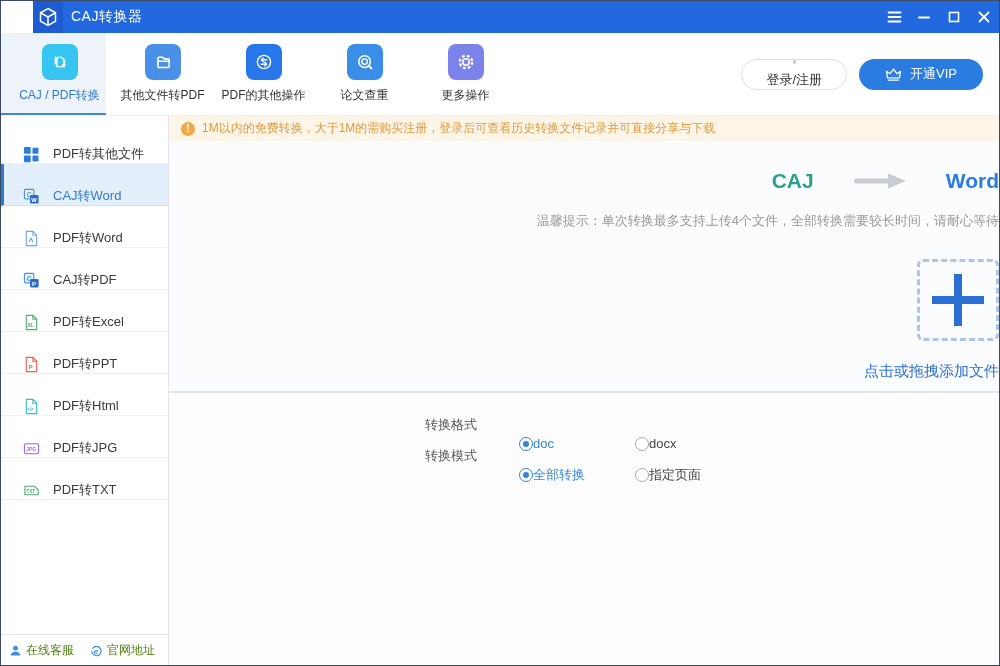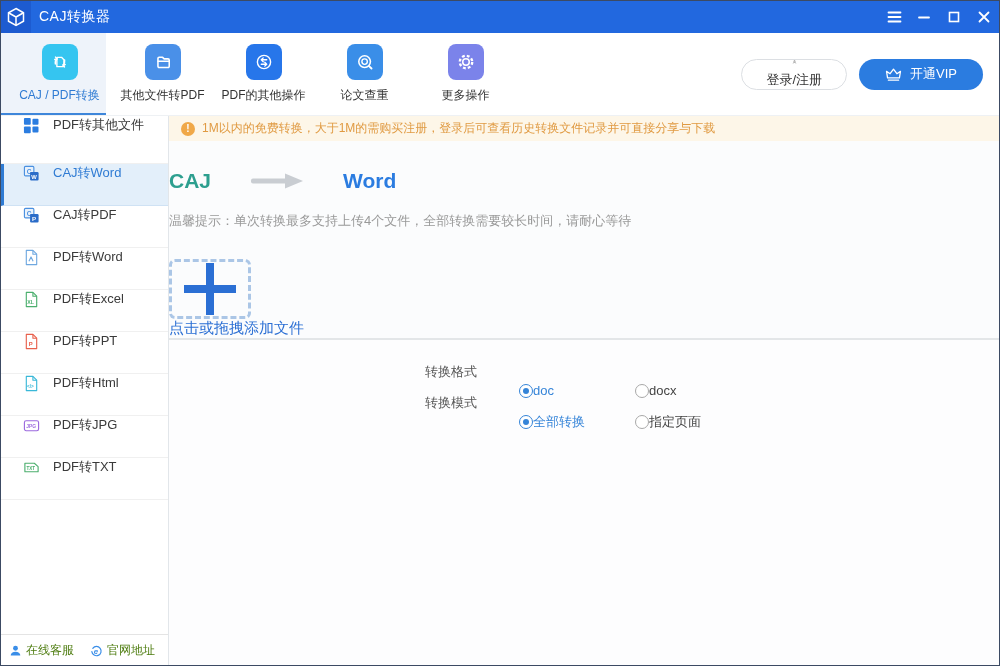--- a/index.html
+++ b/index.html
@@ -1,21 +1,21 @@
 <!DOCTYPE html>
 <html><head>
 <meta charset="utf-8">
 <style>
   * { margin:0; padding:0; box-sizing:border-box; }
   html,body { width:1000px; height:666px; }
   body { font-family:"Liberation Sans", sans-serif; background:#fff; }
   .window { width:1000px; height:666px; border:1px solid #3c4a63; display:flex; flex-direction:column; overflow:hidden; background:#fff; }
 
   
-  .titlebar { height:32px; background:#2268df; display:flex; align-items:center; color:#fff; flex:none; }
+  .titlebar { height:32px; background:#2268df; display:flex; align-items:center; color:#fff; flex:none;margin-left:32px; }
   .logo-tile { width:30px; height:32px; background:#1d5bd0; display:flex; align-items:center; justify-content:center; }
   .app-title { font-size:14px; margin-left:8px; letter-spacing:.5px; }
   .win-controls { margin-left:auto; display:flex; height:100%; }
   .win-btn { width:30px; height:100%; display:flex; align-items:center; justify-content:center; cursor:default; }
 
   
   .toolbar { height:83px; background:#fff; display:flex; border-bottom:1px solid #eef1f4; flex:none; }
   .tab { width:101px; display:flex; flex-direction:column; align-items:center; padding-top:11px; cursor:default;padding-left:12px; }
   .tab .tab-icon { width:36px; height:36px; border-radius:8px; display:flex; align-items:center; justify-content:center; margin-bottom:7px; }
   .tab .tab-label { font-size:12px; color:#333; white-space:nowrap; }
@@ -23,42 +23,42 @@
   .tab.active .tab-label { color:#2f7bd3; }
   .icon-1 { background:#35c5f0; } .icon-2 { background:#4a90e8; } .icon-3 { background:#2776ea; }
   .icon-4 { background:#3bbfa0; } .icon-5 { background:#3a8ee8; } .icon-6 { background:#7b83ea; }
   .toolbar-right { margin-left:auto; display:flex; align-items:center; gap:12px; padding-right:16px; }
   .login-btn { height:31px; background:#fff; border:1px solid #dcdfe3; border-radius:16px; padding:0 24px; display:flex; align-items:center; gap:7px; font-size:13px; color:#333;flex-direction:column; }
   .vip-btn { height:31px; background:#2b7ce0; border:none; border-radius:16px; padding:0 26px; display:flex; align-items:center; gap:8px; font-size:13px; color:#fff; }
 
   
   .app-body { flex:1; display:flex; min-height:0; }
   .sidebar { width:168px; background:#fff; border-right:1px solid #e2e6ea; position:relative; flex:none; }
-  .side-item { height:42px; display:flex; align-items:flex-start; gap:13px; padding-left:21px; border-bottom:1px solid #f0f0f0; font-size:13px; color:#3a3a3a; cursor:default; }
+  .side-item { height:42px; display:flex; align-items:flex-end; gap:13px; padding-left:21px; border-bottom:1px solid #f0f0f0; font-size:13px; color:#3a3a3a; cursor:default; }
   .side-item:first-child { height:48px; }
   .side-item.selected { background:#e3effa; border-left:3px solid #2f7bd3; padding-left:18px; color:#2f7bd3; border-bottom:1px solid #cfe2f4; }
   .side-icon { width:18px; height:18px; flex:none; display:flex; align-items:center; justify-content:center; }
   .sidebar-footer { position:absolute; bottom:0; left:0; width:100%; height:31px; border-top:1px solid #e4e4e4; display:flex; align-items:center; gap:16px; padding-left:8px; background:#fff; }
   .foot-link { display:flex; align-items:center; gap:4px; font-size:12px; color:#4d7c0f; cursor:default; }
 
   
   .main { flex:1; display:flex; flex-direction:column; background:#fdfdfe; min-width:0; }
   .notice { height:25px; background:#fdf6e8; display:flex; align-items:center; gap:7px; padding-left:12px; flex:none; }
   .notice-icon { width:14px; height:14px; border-radius:50%; background:#f0a848; color:#fff; font-size:10px; font-weight:bold; display:flex; align-items:center; justify-content:center; flex:none; }
   .notice-text { font-size:12px; color:#e09a42; white-space:nowrap; overflow:hidden; }
 
-  .upper { height:199px; background:#fbfcfd; border-bottom:2px solid #e3e6e8; flex:none; display:flex; flex-direction:column; align-items:flex-start; }
+  .upper { height:252px; background:#fbfcfd; border-bottom:2px solid #e3e6e8; flex:none; display:flex; flex-direction:column; align-items:flex-end; }
   .conv-header { margin-top:28px; display:flex; align-items:center; gap:38px; }
   .fmt-from { font-size:21px; font-weight:bold; color:#2d9f8f; }
   .fmt-to { font-size:21px; font-weight:bold; color:#2b7ce0; }
   .tip { margin-top:19px; font-size:13px; color:#999; }
   .dropzone { margin-top:29px; width:82px; height:82px; border:3px dashed #abc6e6; border-radius:6px; position:relative; cursor:pointer; }
   .plus-h { position:absolute; left:50%; top:50%; width:52px; height:8px; background:#2b6fd4; transform:translate(-50%,-50%); }
   .plus-v { position:absolute; left:50%; top:50%; width:8px; height:52px; background:#2b6fd4; transform:translate(-50%,-50%); }
-  .dz-label { font-size:15px; color:#2b6fd4; cursor:pointer; }
+  .dz-label { margin-top:21px; font-size:15px; color:#2b6fd4; cursor:pointer; }
 
   .options { padding-top:22px; display:flex; flex-direction:column; gap:12px; }
   .opt-row { display:flex; align-items:center; margin-left:256px; font-size:13px; height:19px; }
   .opt-label { width:94px; color:#555; }
   .opt-choice { display:flex; align-items:center; width:116px; cursor:default;margin-top:38px; }
   .radio { width:14px; height:14px; border-radius:50%; border:1px solid #a9a9a9; background:#fff; position:relative; flex:none; }
   .radio.checked { border-color:#3584d8; }
   .radio.checked::after { content:""; position:absolute; left:3px; top:3px; width:6px; height:6px; border-radius:50%; background:#3584d8; }
   .opt-choice.checked .choice-label { color:#3584d8; }
   .choice-label { color:#444; }
@@ -192,38 +192,38 @@
             <rect x="1.5" y="1.5" width="10" height="10" rx="1.2" fill="#e8f1fb" stroke="#4a90e0" stroke-width="1.2"></rect>
             <text x="4" y="9.4" font-size="7" font-weight="bold" fill="#4a90e0">C</text>
             <rect x="7.5" y="7.5" width="9" height="9" rx="1.2" fill="#2b6cc8"></rect>
             <text x="8.7" y="14.6" font-size="6.2" font-weight="bold" fill="#fff">W</text>
           </svg>
         </span>
         <span>CAJ转Word</span>
       </div>
       <div class="side-item">
         <span class="side-icon">
+          <svg width="17" height="17" viewBox="0 0 18 18" fill="none" stroke="#6fa8e0" stroke-width="1.2" stroke-linejoin="round">
+            <path d="M3.5 1.5h7l4 4v11h-11z"></path>
+              <path d="M10.5 1.5v4h4"></path>
+              <path d="M6.3 13l2.2-4.6L10.7 13"></path>
+          </svg>
+        </span>
+        <span>PDF转Word</span>
+      </div>
+      <div class="side-item">
+        <span class="side-icon">
           <svg width="17" height="17" viewBox="0 0 18 18" font-family="Liberation Sans, sans-serif">
             <rect x="1.5" y="1.5" width="10" height="10" rx="1.2" fill="#e8f1fb" stroke="#4a90e0" stroke-width="1.2"></rect>
             <text x="4" y="9.4" font-size="7" font-weight="bold" fill="#4a90e0">C</text>
             <rect x="7.5" y="7.5" width="9" height="9" rx="1.2" fill="#2b6cc8"></rect>
             <text x="9.6" y="14.6" font-size="6.5" font-weight="bold" fill="#fff">P</text>
           </svg>
         </span>
         <span>CAJ转PDF</span>
-      </div>
-      <div class="side-item">
-        <span class="side-icon">
-          <svg width="17" height="17" viewBox="0 0 18 18" fill="none" stroke="#6fa8e0" stroke-width="1.2" stroke-linejoin="round">
-            <path d="M3.5 1.5h7l4 4v11h-11z"></path>
-              <path d="M10.5 1.5v4h4"></path>
-              <path d="M6.3 13l2.2-4.6L10.7 13"></path>
-          </svg>
-        </span>
-        <span>PDF转Word</span>
       </div>
       <div class="side-item">
         <span class="side-icon">
           <svg width="17" height="17" viewBox="0 0 18 18" fill="none" stroke="#4caf6e" stroke-width="1.2" stroke-linejoin="round" font-family="Liberation Sans, sans-serif">
             <path d="M3.5 1.5h7l4 4v11h-11z"></path>
               <path d="M10.5 1.5v4h4"></path>
             <text x="4.6" y="14" font-size="5.6" font-weight="bold" fill="#4caf6e" stroke="none">XL</text>
           </svg>
         </span>
         <span>PDF转Excel</span>

